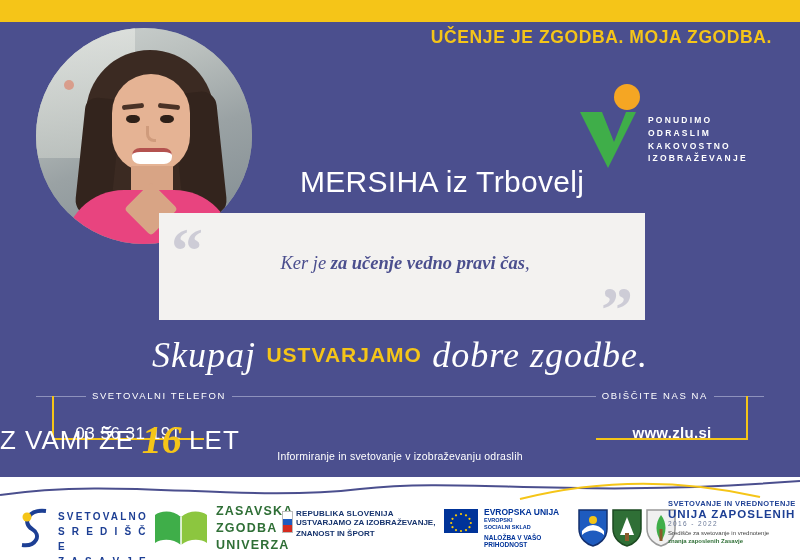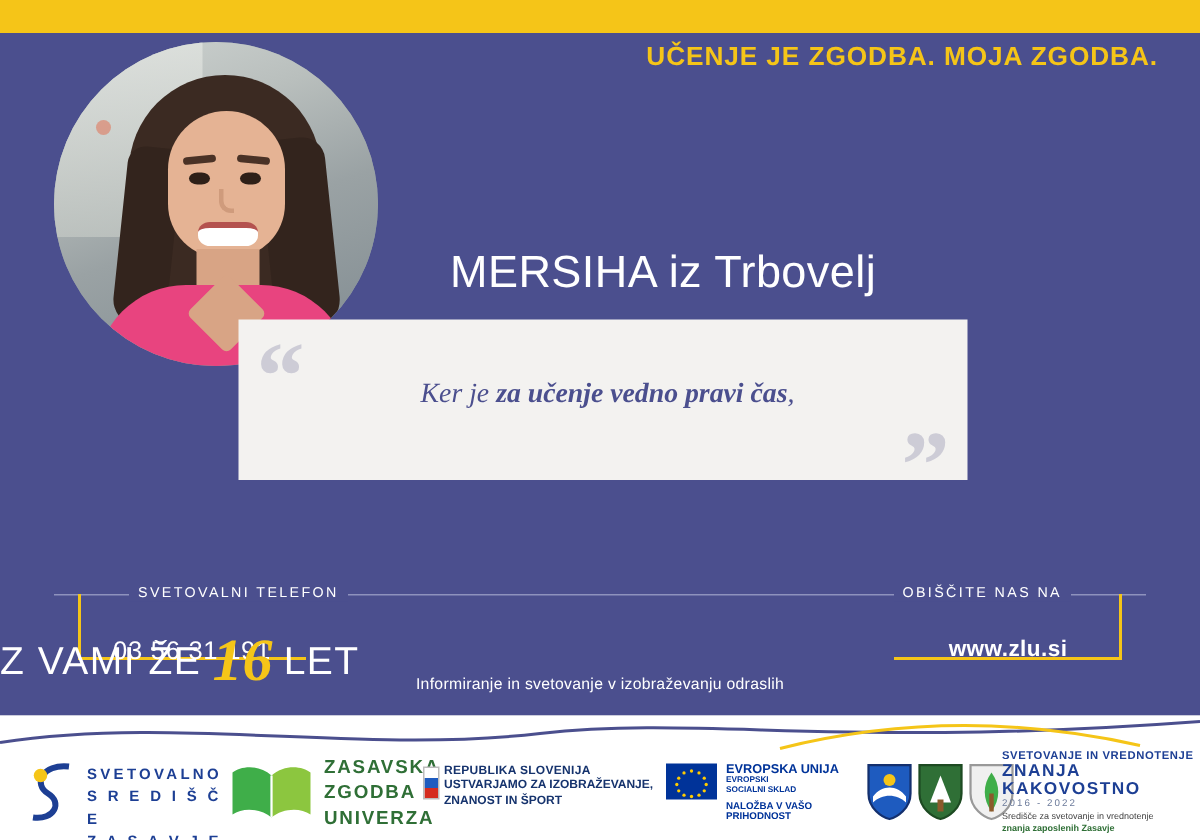--- a/index.html
+++ b/index.html
@@ -5,21 +5,21 @@
   * { box-sizing: border-box; margin: 0; padding: 0; }
   html, body {
     width: 800px; height: 560px;
     background: #ffffff;
     font-family: "Liberation Sans", sans-serif;
     overflow: hidden;
   }
   #poster {
     position: relative;
     width: 800px; height: 521px;
-    background: #e5e5e5;
+    background: #bef264;
   }
 
   
   .purple-panel {
     position: absolute;
     left: 0; top: 0;
     width: 800px; height: 477px;
     background: #4b4f8e;
   }
   .yellow-bar {
@@ -358,31 +358,47 @@
       <div class="brow r"></div>
       <div class="eye l"></div>
       <div class="eye r"></div>
       <div class="nose"></div>
       <div class="mouth"></div>
       <div class="neck"></div>
       <div class="shirt"></div>
       <div class="shirt-v"></div>
     </div>
 
+    <div class="pon-logo">
+      <div class="dot"></div>
+      <div class="v-green"></div>
+      <div class="v-white"></div>
+      <div class="lines">
+        <div>PONUDIMO</div>
+        <div>ODRASLIM</div>
+        <div>KAKOVOSTNO</div>
+        <div>IZOBRAŽEVANJE</div>
+      </div>
+    </div>
 
     <div class="name">MERSIHA iz Trbovelj</div>
 
     <div class="quote-box">
       <div class="quote-mark open">“</div>
       <div class="quote-mark close">”</div>
       <div class="quote-text">
         <span>Ker je </span><span class="hl">za učenje vedno pravi čas</span><span>,</span><br>
       </div>
     </div>
 
+    <div class="slogan">
+      <span class="s1">Skupaj</span>
+      <span class="s2">USTVARJAMO</span>
+      <span class="s3">dobre zgodbe.</span>
+    </div>
 
     <div class="hr-line"></div>
     <div class="bracket left"></div>
     <div class="bracket right"></div>
 
     <div class="label-small l">SVETOVALNI TELEFON</div>
     <div class="label-small r">OBIŠČITE NAS NA</div>
 
     <div class="phone">03 56 31 191</div>
     <div class="website">www.zlu.si</div>
@@ -480,21 +496,21 @@
       <div class="crest c3">
         <svg viewBox="0 0 30 38" width="30" height="38">
           <path d="M1 1 H29 V20 C29 30, 20 36, 15 37 C10 36, 1 30, 1 20 Z" fill="#f0f0f0" stroke="#999" stroke-width="1.5"></path>
           <path d="M15 6 C 9 14, 9 24, 15 32 C 21 24, 21 14, 15 6 Z" fill="#3fae49"></path>
           <rect x="13.5" y="20" width="3" height="12" fill="#8b5a2b"></rect>
         </svg>
       </div>
 
       <div class="logo logo-svz">
         <div class="t1">SVETOVANJE IN VREDNOTENJE</div>
-        <div class="t2">ZNANJA  KAKOVOSTNO</div>
+        <div class="t2">UNIJA  ZAPOSLENIH</div>
         <div class="t3">2016  -  2022</div>
         <div class="t4">
           <span>Središče za svetovanje in vrednotenje</span><br>
           <b>znanja zaposlenih Zasavje</b>
         </div>
       </div>
 
     </div>
   </div>
 </div>

